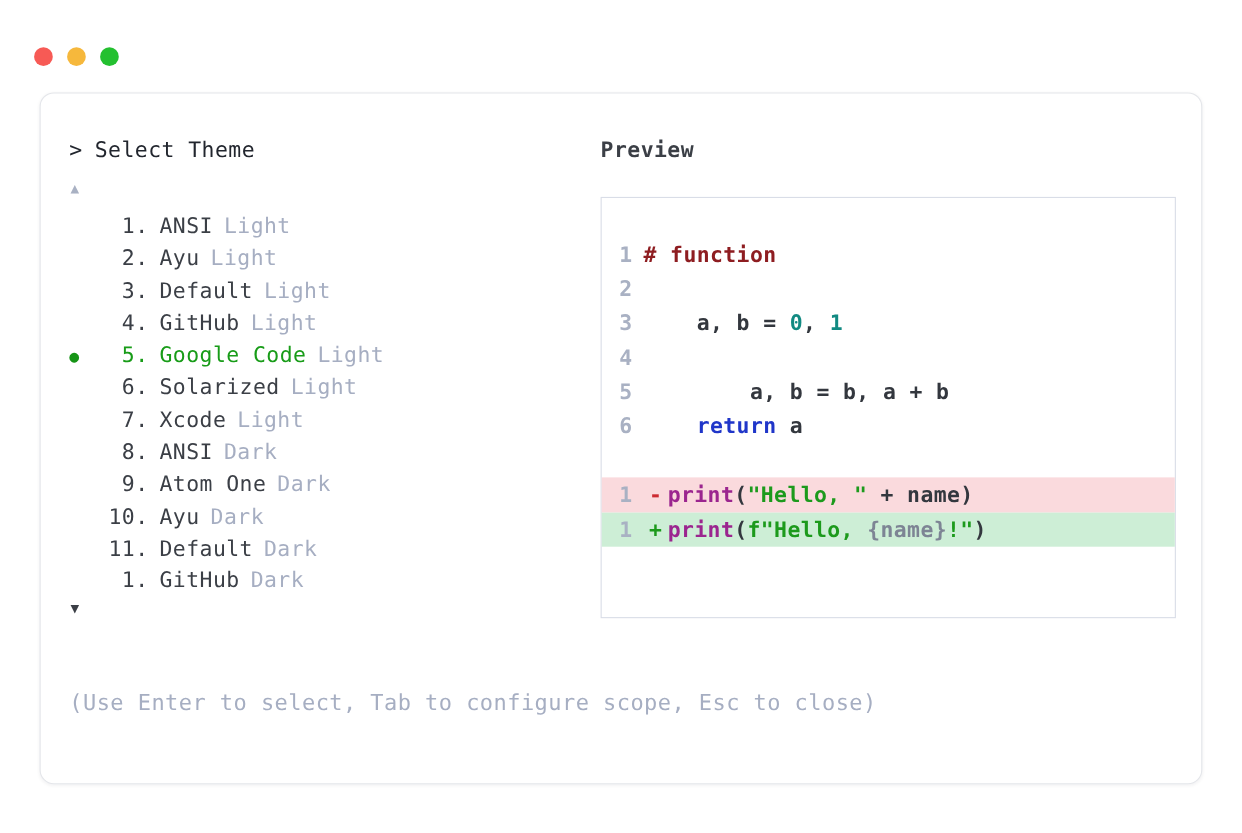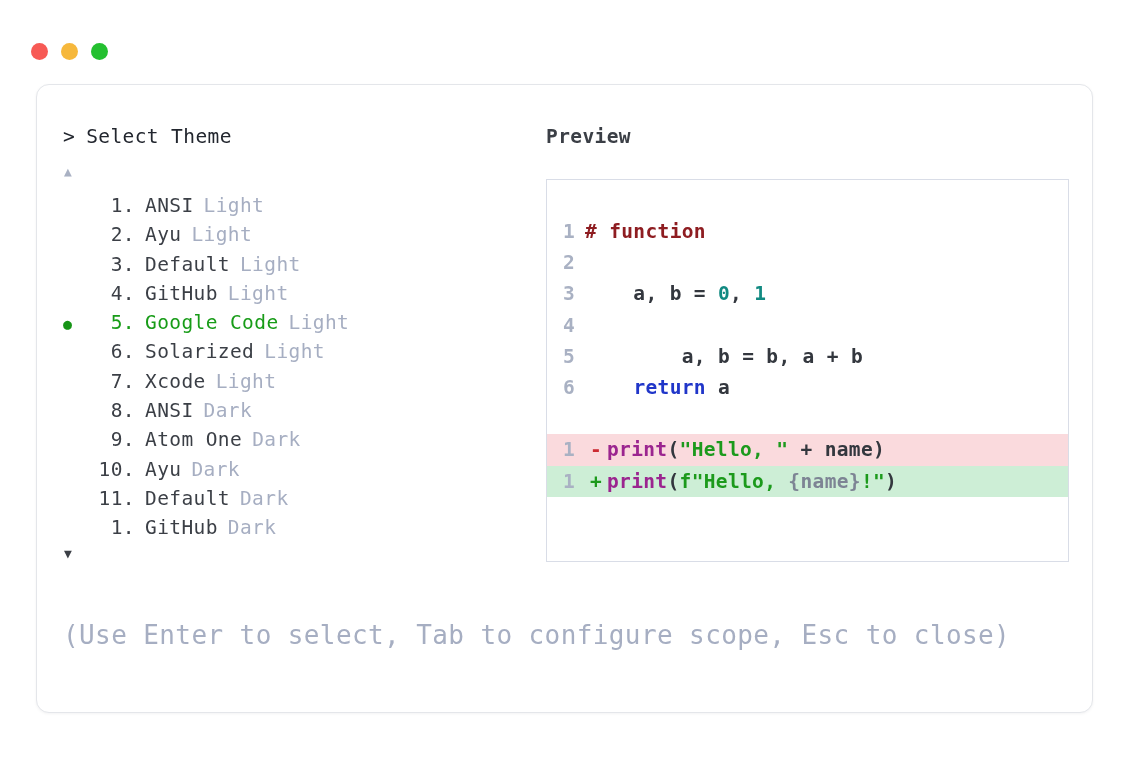--- a/index.html
+++ b/index.html
@@ -161,21 +161,21 @@
   .diff-row.added   { background: #cdeed6; }
   .diff-marker { width: 22px; flex-shrink: 0; text-align: center; }
   .diff-row.removed .diff-marker { color: #cc2b32; }
   .diff-row.added   .diff-marker { color: #1c9a1c; }
 
   
   .footer-hint {
     position: absolute;
     left: 26px;
     bottom: 62px;
-    font-size: 26px;
+    font-size: 20px;
     color: #a6aec2;
     letter-spacing: 0.4px;
     white-space: pre;
   }
 </style>
 </head>
 <body>
 
 <div class="window">
 

